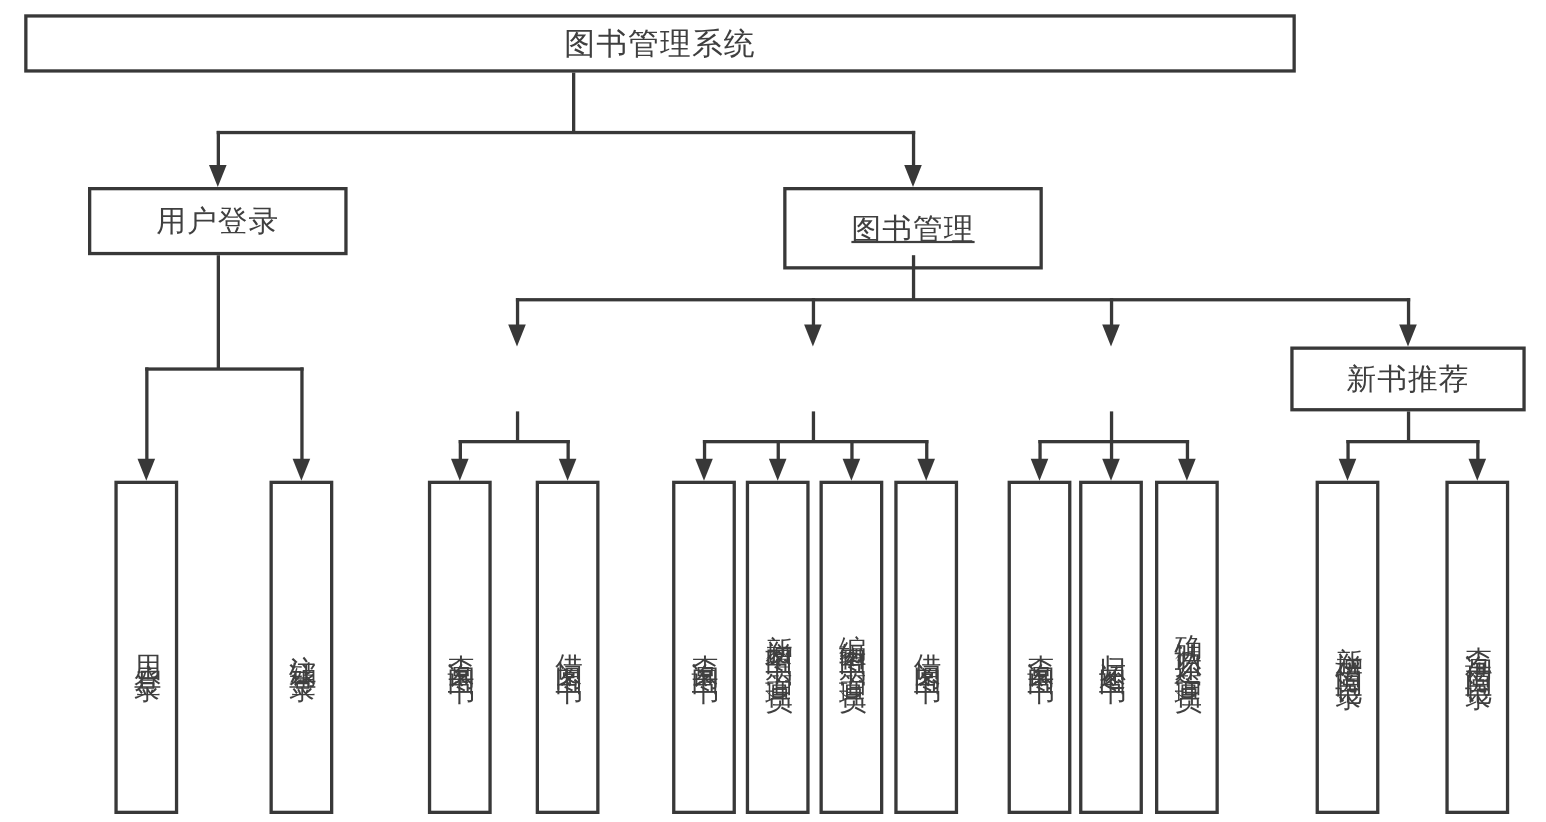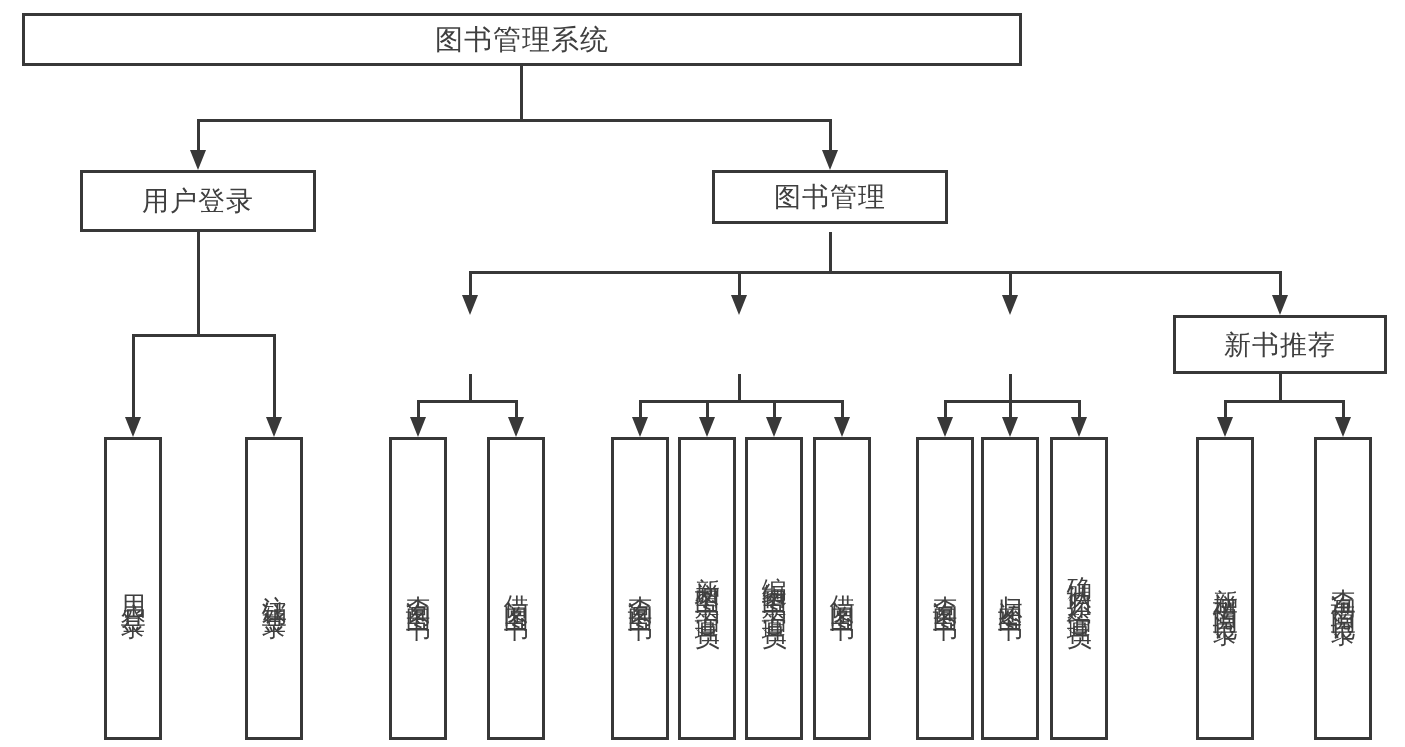--- a/index.html
+++ b/index.html
@@ -59,29 +59,29 @@
     color:var(--watermark);
     letter-spacing:0.5px;
     z-index:10;
   }
 </style>
 </head>
 <body>
 
 <div class="canvas">
 
-  <div class="node root-label" style="left:22px;top:13px;width:1000px;height:53px;">
+  <div class="node root-label" style="left:22px;top:13px;width:1156px;height:53px;">
     <span>图书管理系统</span>
   </div>
 
   <div class="node h-label" style="left:80px;top:170px;width:236px;height:62px;">
     <span>用户登录</span>
   </div>
 
-  <div class="node h-label" style="left:712px;top:170px;width:236px;height:54px;">
+  <div class="node h-label" style="left:712px;top:170px;width:236px;height:75px;text-decoration:underline;">
     <span>图书管理</span>
   </div>
 
 
 
 
   <div class="node h-label" style="left:1173px;top:315px;width:214px;height:59px;">
     <span>新书推荐</span>
   </div>
 

